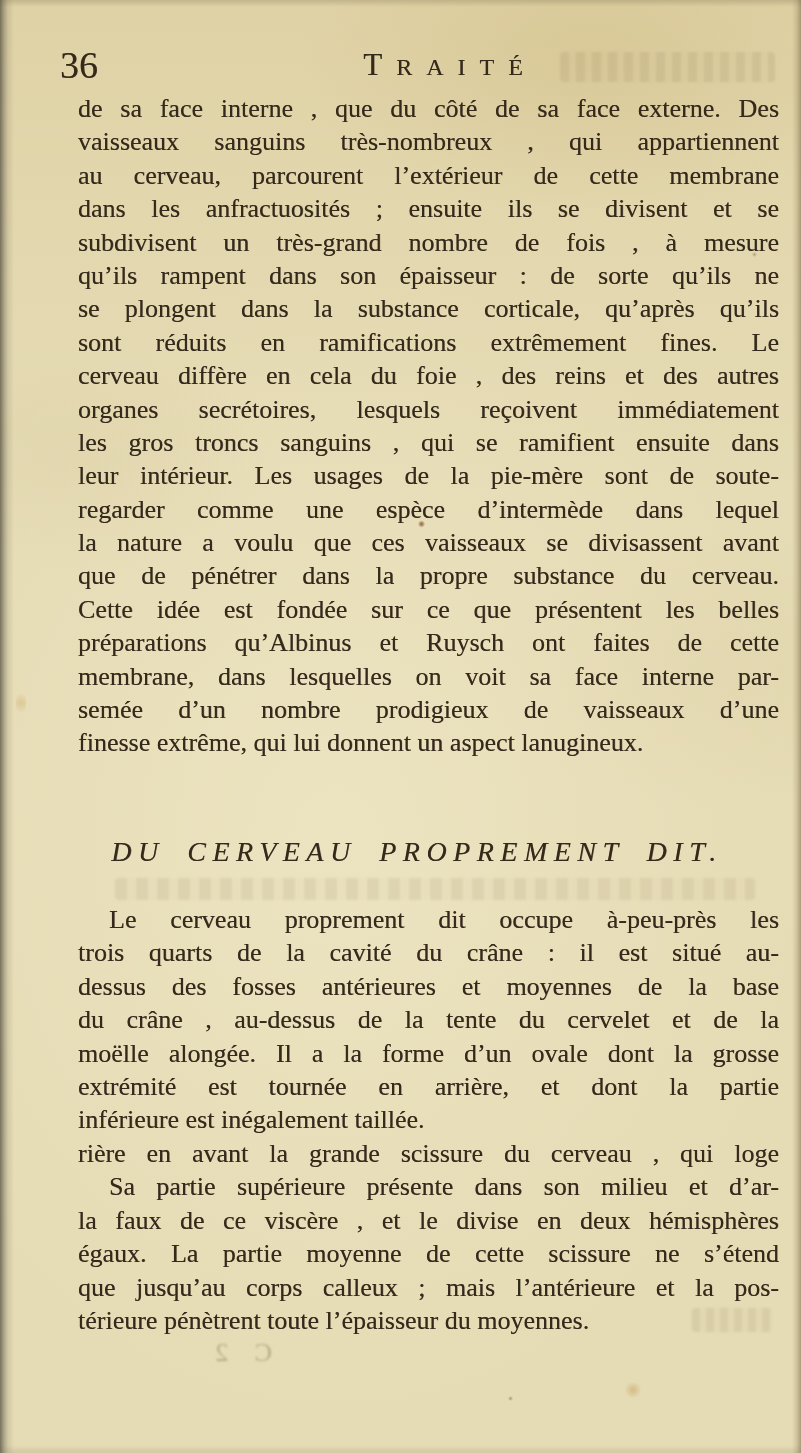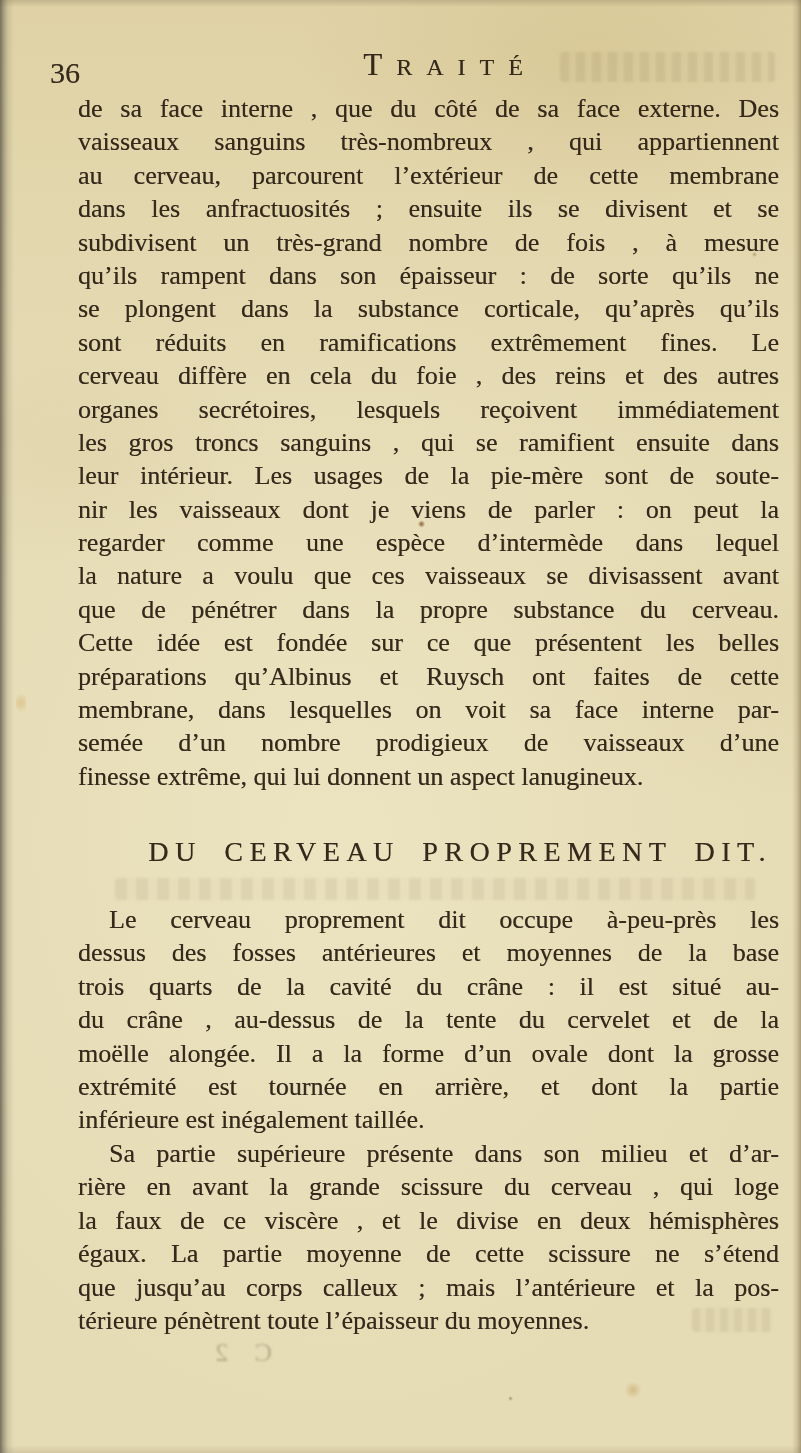--- a/index.html
+++ b/index.html
@@ -32,25 +32,24 @@
       radial-gradient(ellipse 260px 160px at 12% 32%, rgba(205,188,138,0.18), rgba(205,188,138,0) 70%),
       radial-gradient(ellipse 300px 200px at 88% 46%, rgba(205,188,138,0.16), rgba(205,188,138,0) 70%);
   }
 
   .ink {
     text-shadow: 0.3px 0.4px 0.6px rgba(52,41,28,0.55);
   }
 
   .page-number {
     position: absolute;
-    left: 50px;
+    left: 60px;
     top: 48px;
-    font-size: 30px;
+    font-size: 38px;
     line-height: 34px;
-    margin-top: 8px;
   }
 
   .running-head {
     position: absolute;
     left: 95px;
     top: 46px;
     width: 710px;
     text-align: center;
     font-size: 24px;
     line-height: 38px;
@@ -76,21 +75,22 @@
     white-space: nowrap;
   }
   .line.para-end { text-align-last: left; white-space: normal; }
   .line.indent { text-indent: 31px; }
 
   .section-heading {
     position: absolute;
     left: 62px;
     top: 834px;
     width: 710px;
-    text-align: right;
+    text-align: center;
+    font-style: italic;
     font-size: 28px;
     line-height: 36px;
     letter-spacing: 6.5px;
     word-spacing: 9px;
   }
 
   
   .ghost {
     position: absolute;
     pointer-events: none;
@@ -152,45 +152,44 @@
     <div class="line ink">au cerveau, parcourent l’extérieur de cette membrane</div>
     <div class="line ink">dans les anfractuosités ; ensuite ils se divisent et se</div>
     <div class="line ink">subdivisent un très-grand nombre de fois , à mesure</div>
     <div class="line ink">qu’ils rampent dans son épaisseur : de sorte qu’ils ne</div>
     <div class="line ink">se plongent dans la substance corticale, qu’après qu’ils</div>
     <div class="line ink">sont réduits en ramifications extrêmement fines. Le</div>
     <div class="line ink">cerveau diffère en cela du foie , des reins et des autres</div>
     <div class="line ink">organes secrétoires, lesquels reçoivent immédiatement</div>
     <div class="line ink">les gros troncs sanguins , qui se ramifient ensuite dans</div>
     <div class="line ink">leur intérieur. Les usages de la pie-mère sont de soute-</div>
-    <div class="line ink">nir les vaisseaux dont je viens de parler : on peut la</div>
     <div class="line ink">regarder comme une espèce d’intermède dans lequel</div>
     <div class="line ink">la nature a voulu que ces vaisseaux se divisassent avant</div>
     <div class="line ink">que de pénétrer dans la propre substance du cerveau.</div>
     <div class="line ink">Cette idée est fondée sur ce que présentent les belles</div>
     <div class="line ink">préparations qu’Albinus et Ruysch ont faites de cette</div>
     <div class="line ink">membrane, dans lesquelles on voit sa face interne par-</div>
     <div class="line ink">semée d’un nombre prodigieux de vaisseaux d’une</div>
     <div class="line ink para-end">finesse extrême, qui lui donnent un aspect lanugineux.</div>
   </div>
 
   <div class="section-heading ink">DU CERVEAU PROPREMENT DIT.</div>
 
   <div class="textblock para-2">
     <div class="line ink indent">Le cerveau proprement dit occupe à-peu-près les</div>
+    <div class="line ink">trois quarts de la cavité du crâne : il est situé au-</div>
     <div class="line ink">dessus des fosses antérieures et moyennes de la base</div>
-    <div class="line ink">trois quarts de la cavité du crâne : il est situé au-</div>
     <div class="line ink">du crâne , au-dessus de la tente du cervelet et de la</div>
     <div class="line ink">moëlle alongée. Il a la forme d’un ovale dont la grosse</div>
     <div class="line ink">extrémité est tournée en arrière, et dont la partie</div>
     <div class="line ink para-end">inférieure est inégalement taillée.</div>
   </div>
 
   <div class="textblock para-3">
+    <div class="line ink">rière en avant la grande scissure du cerveau , qui loge</div>
     <div class="line ink indent">Sa partie supérieure présente dans son milieu et d’ar-</div>
-    <div class="line ink">rière en avant la grande scissure du cerveau , qui loge</div>
     <div class="line ink">la faux de ce viscère , et le divise en deux hémisphères</div>
     <div class="line ink">égaux. La partie moyenne de cette scissure ne s’étend</div>
     <div class="line ink">que jusqu’au corps calleux ; mais l’antérieure et la pos-</div>
     <div class="line ink para-end">térieure pénètrent toute l’épaisseur du moyennes.</div>
   </div>
 
 </div>
 
 </body></html>

